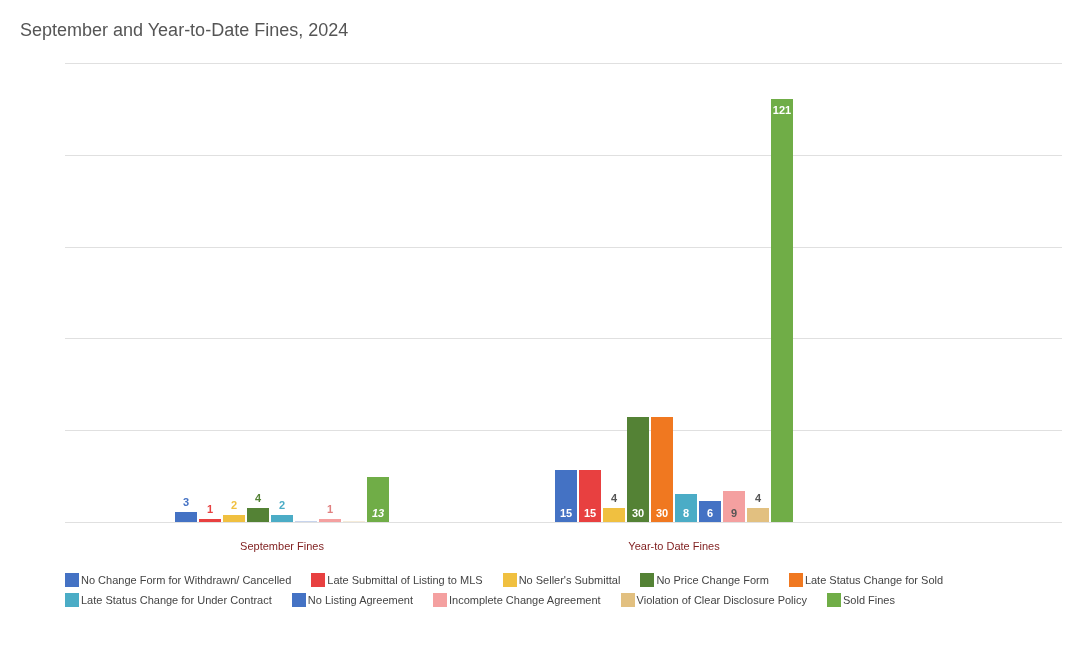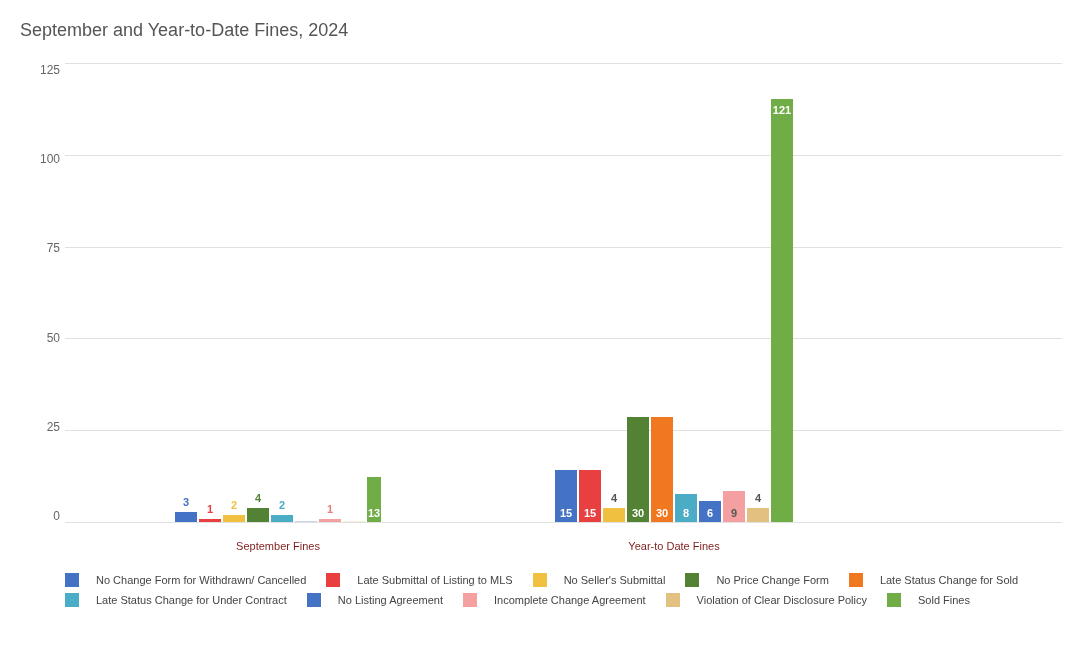--- a/index.html
+++ b/index.html
@@ -99,45 +99,37 @@
       display: flex;
       flex-wrap: wrap;
       gap: 6px 20px;
       padding-left: 45px;
       font-size: 11px;
       color: #444;
     }
     .legend-item {
       display: flex;
       align-items: center;
-      gap: 17px;
+      gap: 2px;
     }
     .legend-color {
       width: 14px;
       height: 14px;
       display: inline-block;
       flex-shrink: 0;
     }
   </style>
 </head>
 <body>
 
 <div class="chart-container">
   <div class="chart-title">September and Year-to-Date Fines, 2024</div>
 
   <div class="chart-area">
 
-    <div class="y-axis">
-      <span class="y-label">125</span>
-      <span class="y-label">100</span>
-      <span class="y-label">75</span>
-      <span class="y-label">50</span>
-      <span class="y-label">25</span>
-      <span class="y-label">0</span>
-    </div>
 
     <div class="chart-plot">
 
       <div class="gridlines">
         <div class="gridline" style="top: 0%;"></div>
         <div class="gridline" style="top: 20%;"></div>
         <div class="gridline" style="top: 40%;"></div>
         <div class="gridline" style="top: 60%;"></div>
         <div class="gridline" style="top: 80%;"></div>
         <div class="gridline" style="top: 100%;"></div>
@@ -183,21 +175,21 @@
           <div style="width:22px; height:3.5px; background:#F4A0A0; position:relative;">
             <span class="bar-value-top" style="color:#E08080;">1</span>
           </div>
         </div>
 
         <div class="bar">
           <div style="width:22px; height:1px; background:#E2C080; opacity:0.3; position:relative;"></div>
         </div>
 
         <div class="bar">
-          <div style="width:14px; height:45.5px; background:#70AD47; position:relative;">
+          <div style="width:22px; height:45.5px; background:#70AD47; position:relative;font-style:italic;">
             <span style="font-size:11px;font-weight:bold;color:#fff;position:absolute;bottom:3px;left:50%;transform:translateX(-50%);white-space:nowrap;">13</span>
           </div>
         </div>
         <span class="group-label">September Fines</span>
       </div>
 
       <div class="bars-group" style="left: 490px; bottom: 0;">
 
         <div class="bar">
           <div style="width:22px; height:52.5px; background:#4472C4; position:relative;">

